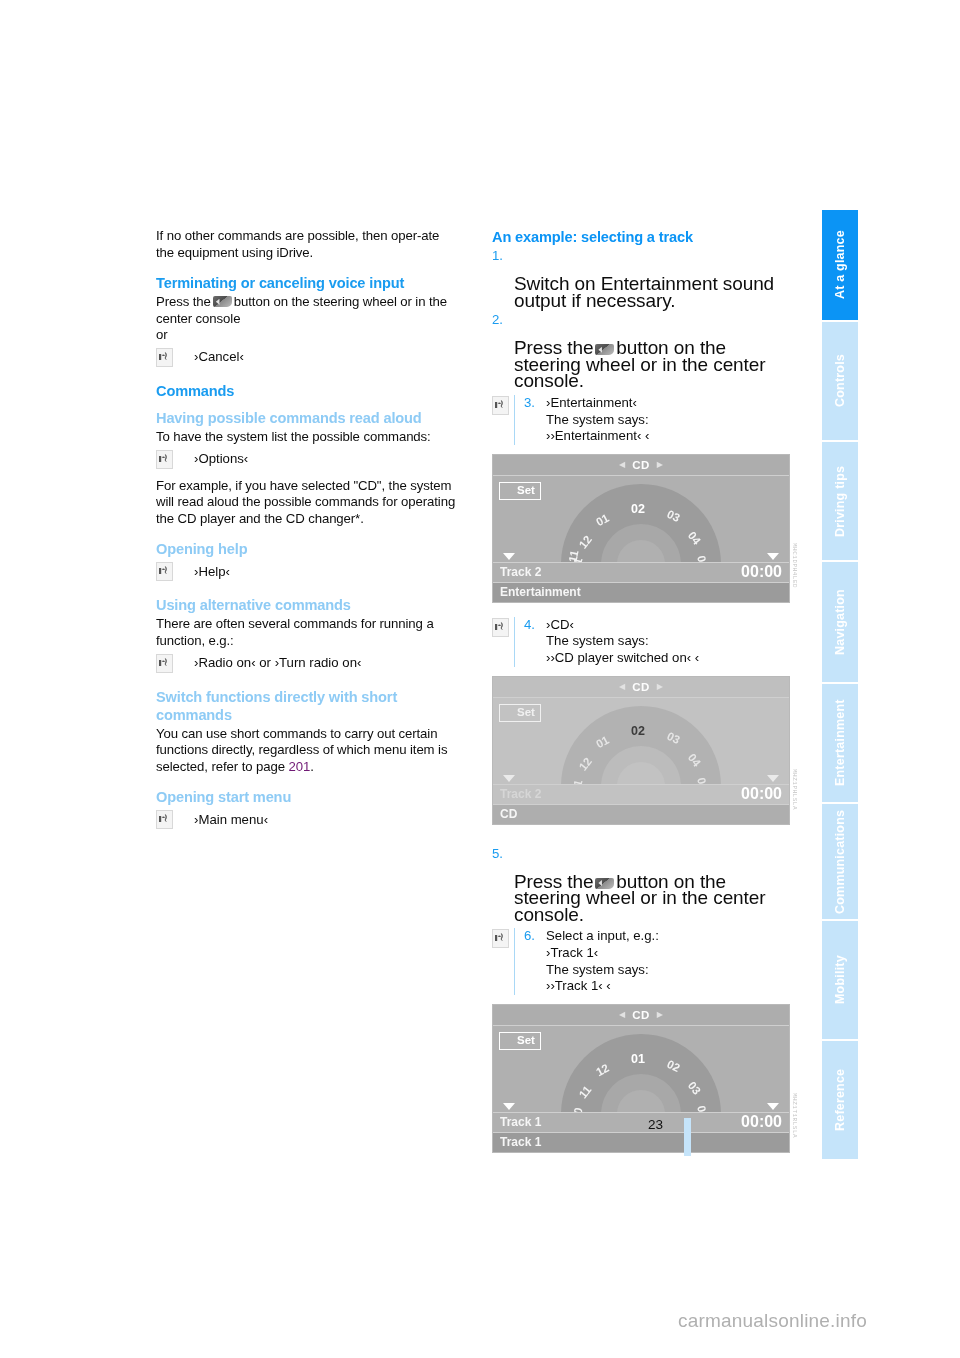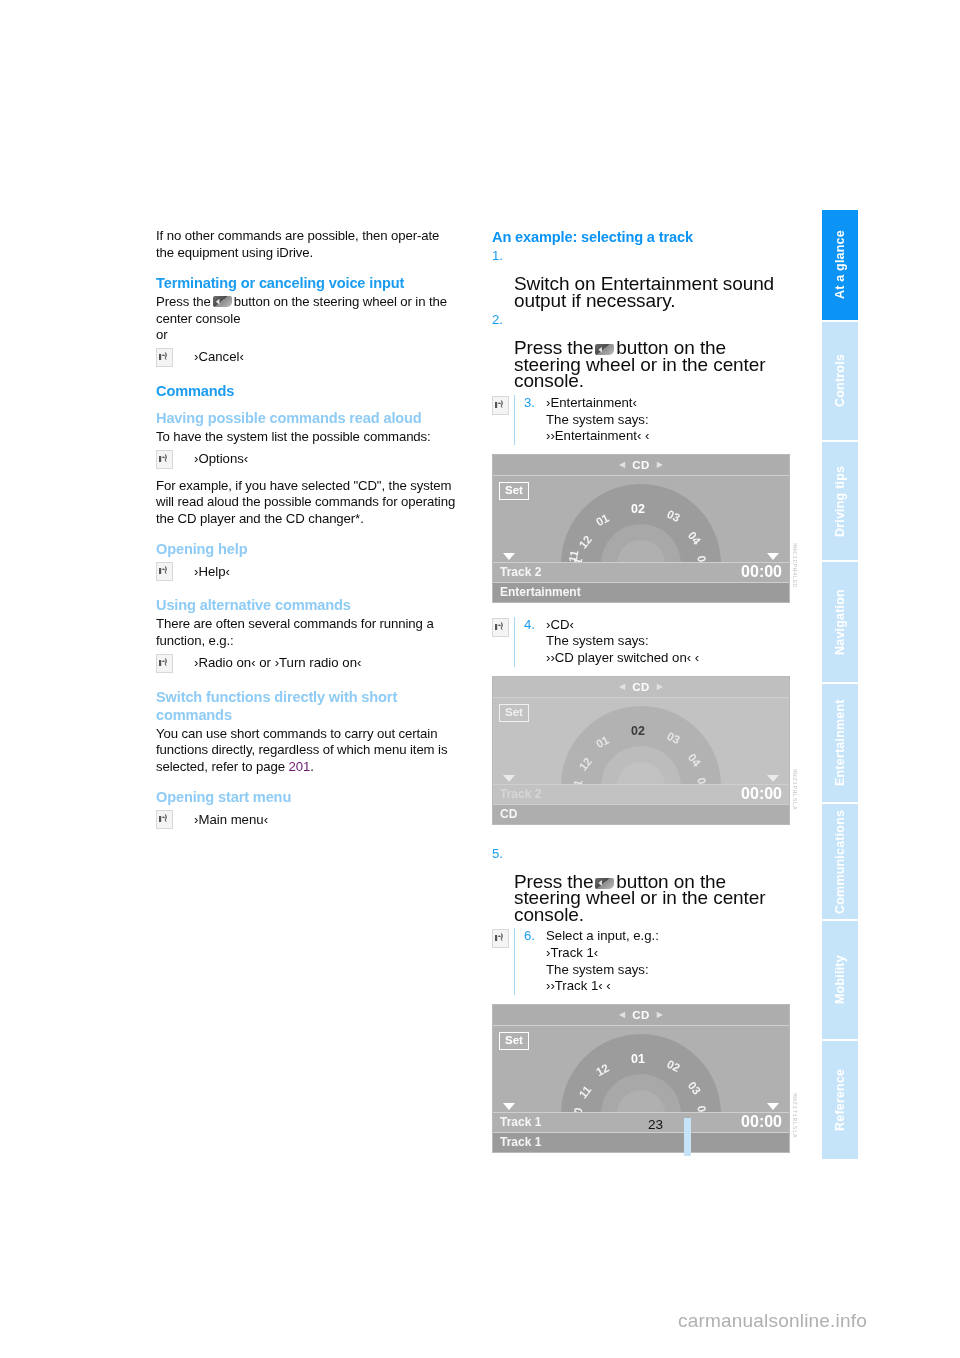--- a/index.html
+++ b/index.html
@@ -62,21 +62,21 @@
   .screen{position:relative;width:298px;margin:9px 0 0 0;
           border:1px solid #b9b9b9;background:#b4b4b4;box-sizing:border-box;}
   .screen.dim{background:#c4c4c4;}
   .scr-top{height:20px;background:#adadad;border-bottom:1px solid #cfcfcf;
            display:flex;align-items:center;justify-content:center;position:relative;}
   .screen.dim .scr-top{background:#bfbfbf;}
   .scr-top .cdlbl{font-size:11.5px;color:#fdfdfd;font-weight:bold;letter-spacing:.5px;}
   .scr-top .arr{font-size:8px;color:#e2e2e2;margin:0 7px;}
   .scr-mid{height:86px;position:relative;overflow:hidden;background:#b0b0b0;}
   .screen.dim .scr-mid{background:#c2c2c2;}
-  .setbox{position:absolute;left:6px;top:6px;padding:1px 5px 2px 5px;border:1.5px solid #ffffff;
+  .setbox{position:absolute;left:6px;top:6px;padding:1px 5px 2px 17px;border:1.5px solid #ffffff;
           font-size:11.5px;color:#ffffff;font-weight:bold;line-height:13px;}
   .screen.dim .setbox{border-color:#f0f0f0;color:#f0f0f0;}
 
   .arcwrap{position:absolute;left:50%;top:8px;transform:translateX(-50%);
            width:160px;height:84px;}
   .arc-outer{position:absolute;left:0;top:0;width:160px;height:160px;border-radius:50%;
              background:#9c9c9c;}
   .screen.dim .arc-outer{background:#b2b2b2;}
   .arc-inner{position:absolute;left:40px;top:40px;width:80px;height:80px;border-radius:50%;
              background:#a8a8a8;}

